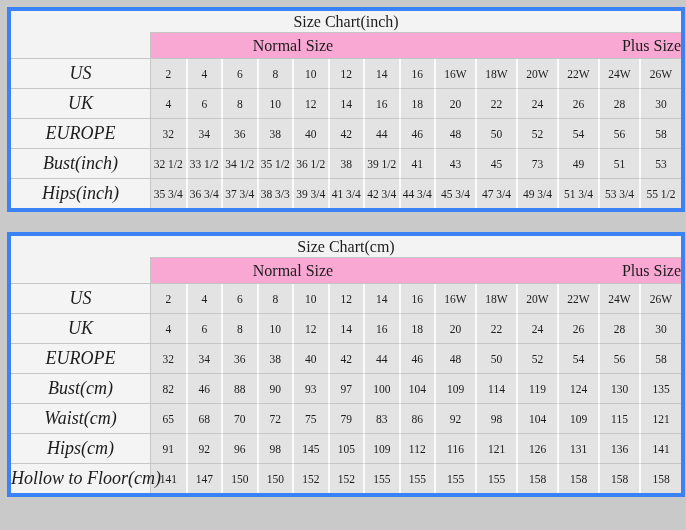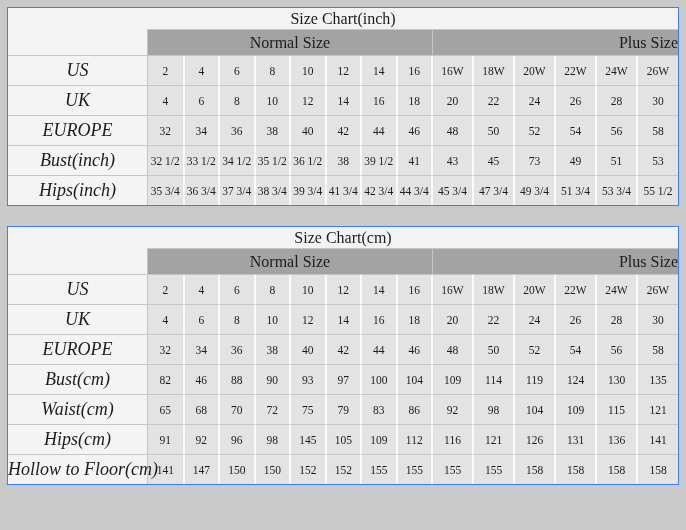--- a/index.html
+++ b/index.html
@@ -13,21 +13,21 @@
   }
   .wrap {
     padding: 7px 7px 0 7px;
   }
   table.chart {
     border-collapse: separate;
     border-spacing: 0;
     table-layout: fixed;
     width: 671px;
     background: #fafafa;
-    border: 1px solid #3b82f6;
+    border: 4px solid #3b82f6;
   }
   table.chart:first-of-type {
     margin-bottom: 20px;
   }
   col.c-label { width: 140px; }
   col.c-n     { width: 35.5px; }
   col.c-p     { width: 41px; }
   td {
     text-align: center;
     vertical-align: middle;
@@ -39,21 +39,21 @@
     background: #f3f3f3;
     font-size: 16px;
   }
   td.corner {
     background: #f3f3f3;
     border-right: 1px solid #c6c6c6;
     border-bottom: 1px solid #c6c6c6;
   }
   td.group {
     height: 25px;
-    background: #a3a3a3;
+    background: #f9a8d4;
     font-size: 16px;
     border-top: 1px solid #c6c6c6;
     border-bottom: 1px solid #c6c6c6;
   }
   td.group.plus {
     border-left: 1px solid #c6c6c6;
     text-align: right;
   }
   td.label {
     height: 29px;
@@ -172,21 +172,21 @@
           <td class="cell">73</td>
           <td class="cell">49</td>
           <td class="cell">51</td>
           <td class="cell last-col">53</td>
         </tr>
         <tr>
           <td class="label">Hips(inch)</td>
           <td class="cell first-col">35 3/4</td>
           <td class="cell">36 3/4</td>
           <td class="cell">37 3/4</td>
-          <td class="cell">38 3/4</td>
+          <td class="cell">38 3/3</td>
           <td class="cell">39 3/4</td>
           <td class="cell">41 3/4</td>
           <td class="cell">42 3/4</td>
           <td class="cell">44 3/4</td>
           <td class="cell">45 3/4</td>
           <td class="cell">47 3/4</td>
           <td class="cell">49 3/4</td>
           <td class="cell">51 3/4</td>
           <td class="cell">53 3/4</td>
           <td class="cell last-col">55 1/2</td>

